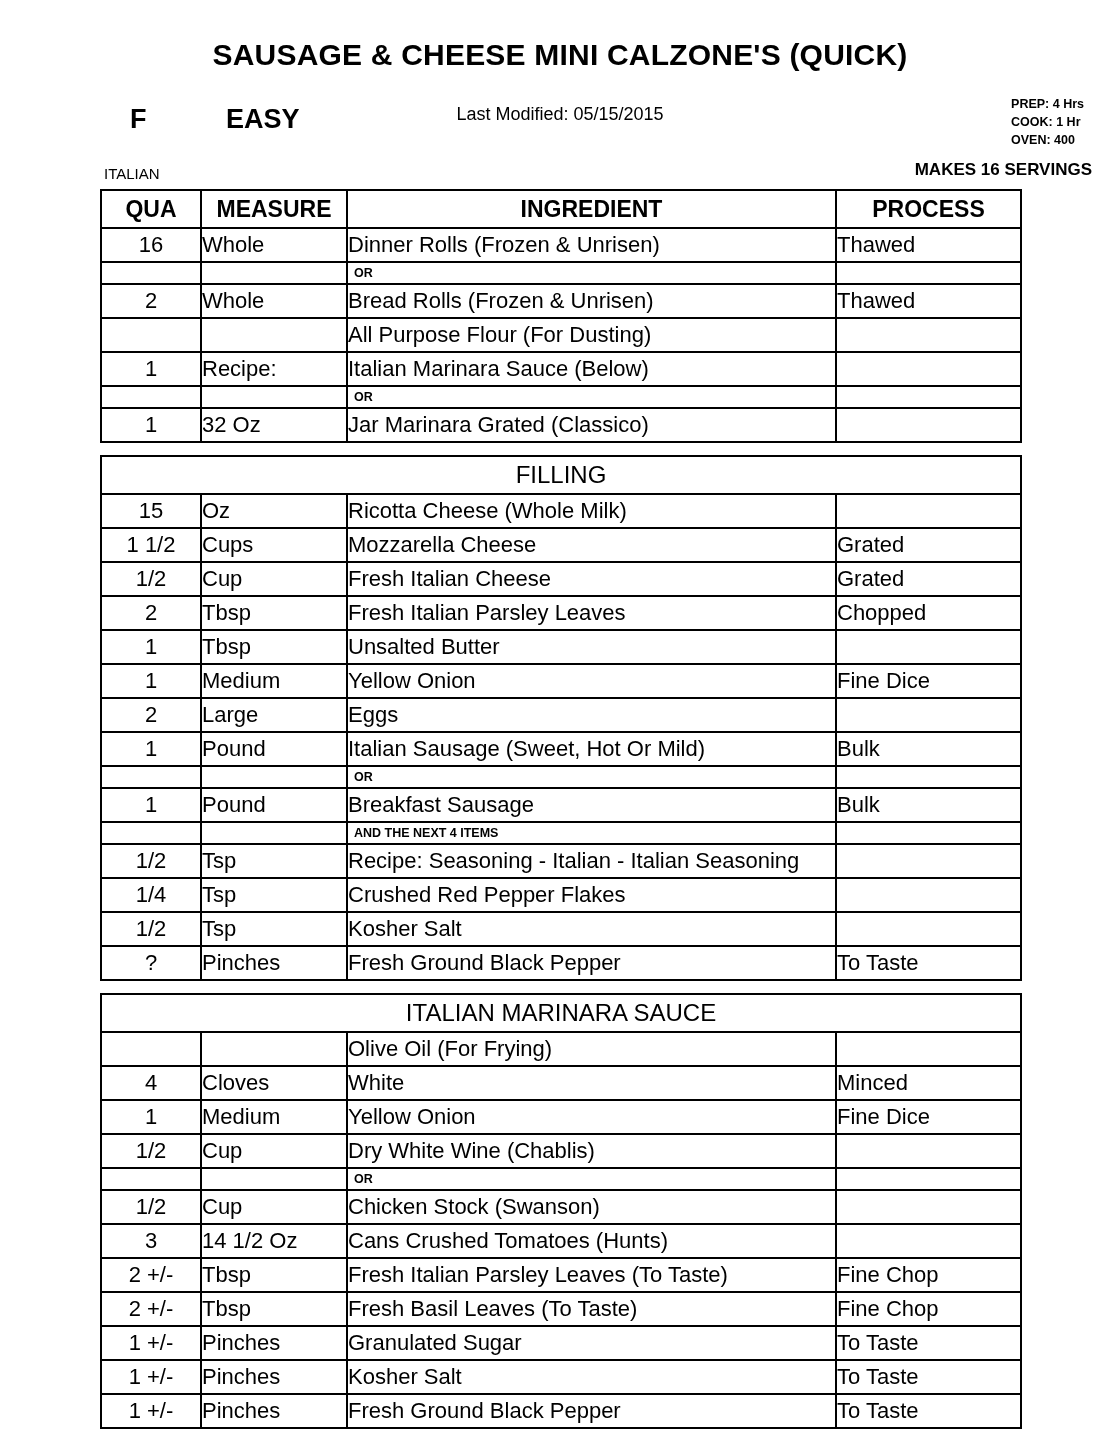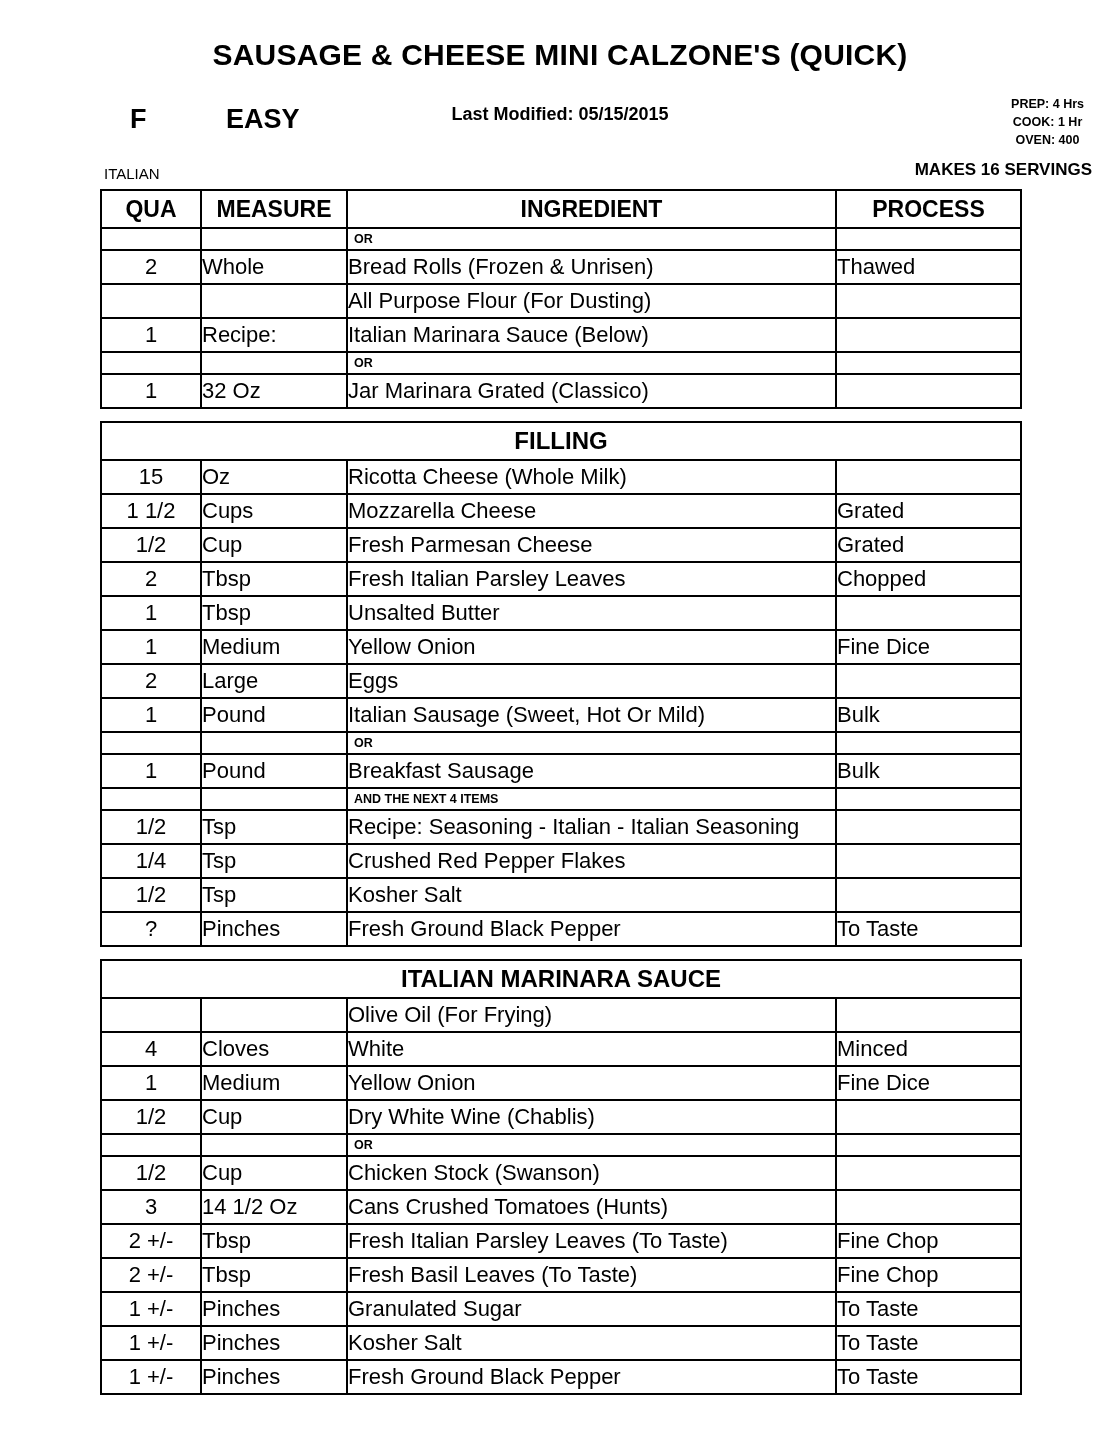--- a/index.html
+++ b/index.html
@@ -49,27 +49,27 @@
     display: inline-block;
     width: 96px;
   }
   .last-modified {
     position: absolute;
     left: 0;
     right: 0;
     top: 8px;
     text-align: center;
     font-size: 18px;
-    font-weight: bold;
+    font-weight: normal;
   }
   .cook-meta {
     position: absolute;
     right: 36px;
     top: 0px;
-    text-align: center;
+    text-align: left;
     font-size: 12.5px;
     font-weight: bold;
     line-height: 1.42;
   }
 
   .sub-row {
     position: relative;
     height: 26px;
     margin-top: 2px;
   }
@@ -135,21 +135,21 @@
   }
   tr.sep td.note {
     font-size: 12.5px;
     font-weight: bold;
     padding-left: 6px;
     text-align: left;
   }
   tr.section td {
     text-align: center;
     font-size: 24px;
-    font-weight: bold;
+    font-weight: normal;
     height: 36px;
     line-height: 36px;
   }
 </style>
 </head>
 <body>
 
 <div class="page">
 
   <div class="title">SAUSAGE &amp; CHEESE MINI CALZONE'S (QUICK)</div>
@@ -180,20 +180,26 @@
     </colgroup>
     <thead>
       <tr>
         <th class="colhead">QUA</th>
         <th class="colhead">MEASURE</th>
         <th class="colhead">INGREDIENT</th>
         <th class="colhead">PROCESS</th>
       </tr>
     </thead>
     <tbody id="table-body">
+        <tr>
+          <td class="qua">16</td>
+          <td class="measure">Whole</td>
+          <td class="ingredient">Dinner Rolls (Frozen &amp; Unrisen)</td>
+          <td class="process">Thawed</td>
+        </tr>
         <tr class="sep">
           <td></td>
           <td></td>
           <td class="note">OR</td>
           <td></td>
         </tr>
         <tr>
           <td class="qua">2</td>
           <td class="measure">Whole</td>
           <td class="ingredient">Bread Rolls (Frozen &amp; Unrisen)</td>
@@ -237,21 +243,21 @@
         </tr>
         <tr>
           <td class="qua">1 1/2</td>
           <td class="measure">Cups</td>
           <td class="ingredient">Mozzarella Cheese</td>
           <td class="process">Grated</td>
         </tr>
         <tr>
           <td class="qua">1/2</td>
           <td class="measure">Cup</td>
-          <td class="ingredient">Fresh Parmesan Cheese</td>
+          <td class="ingredient">Fresh Italian Cheese</td>
           <td class="process">Grated</td>
         </tr>
         <tr>
           <td class="qua">2</td>
           <td class="measure">Tbsp</td>
           <td class="ingredient">Fresh Italian Parsley Leaves</td>
           <td class="process">Chopped</td>
         </tr>
         <tr>
           <td class="qua">1</td>

